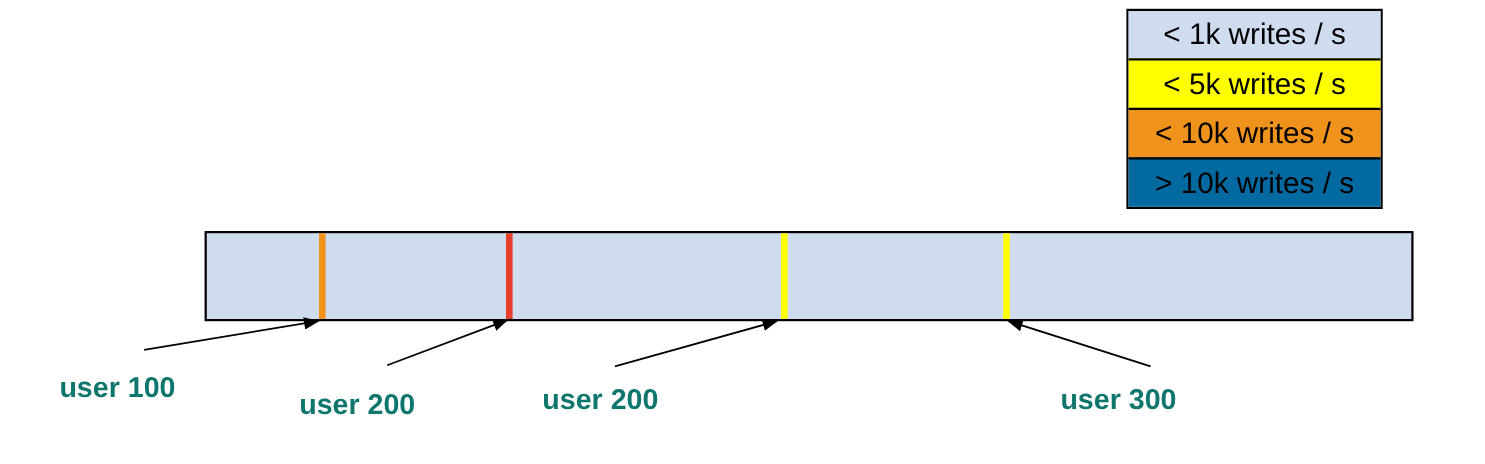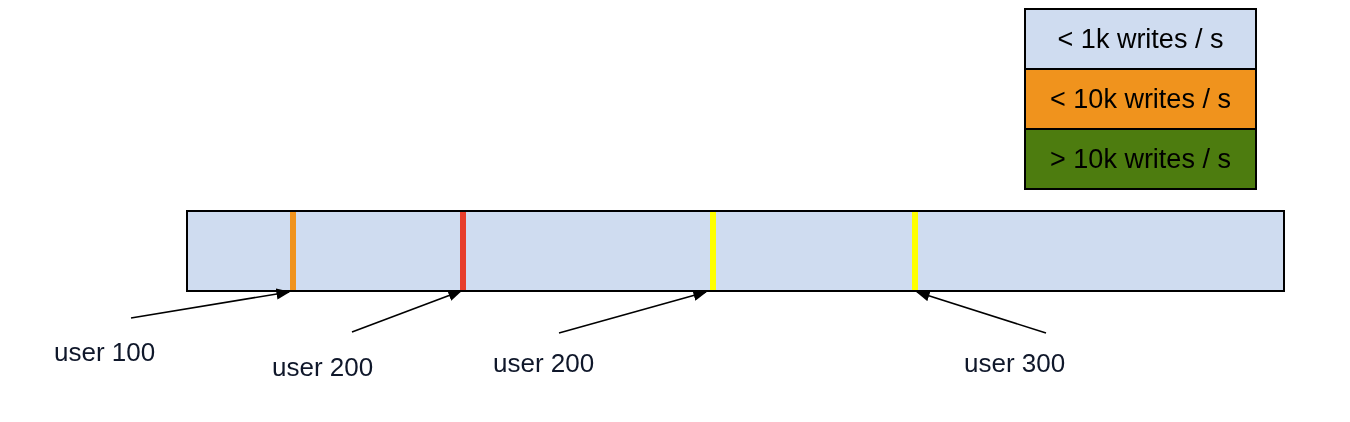--- a/index.html
+++ b/index.html
@@ -67,38 +67,42 @@
     left: 0;
     top: 0;
     width: 1350px;
     height: 422px;
     pointer-events: none;
   }
   .user-label {
     position: absolute;
     font-size: 26px;
     line-height: 1.1;
-    color: #0f172a;
+    color: #0f766e;
     white-space: nowrap;
+    font-weight: bold;
   }
 </style>
 </head>
 <body>
 
 <div class="canvas">
 
 
   <div class="legend">
     <div class="legend-row" style="background: rgb(207, 220, 240);">
       <span>&lt; 1k writes / s</span>
     </div>
+    <div class="legend-row" style="background: rgb(255, 255, 0);">
+      <span>&lt; 5k writes / s</span>
+    </div>
     <div class="legend-row" style="background: rgb(240, 147, 29);">
       <span>&lt; 10k writes / s</span>
     </div>
-    <div class="legend-row" style="background: #4d7c0f;">
+    <div class="legend-row" style="background: #0369a1;">
       <span>&gt; 10k writes / s</span>
     </div>
   </div>
 
   <div class="bar" style="background: rgb(207, 220, 240);">
     <div class="stripe" style="left: 102px; background: rgb(240, 147, 29);"></div>
     <div class="stripe" style="left: 272px; background: rgb(231, 61, 43);"></div>
     <div class="stripe" style="left: 522px; background: rgb(255, 255, 0);"></div>
     <div class="stripe" style="left: 724px; background: rgb(255, 255, 0);"></div>
   </div>

